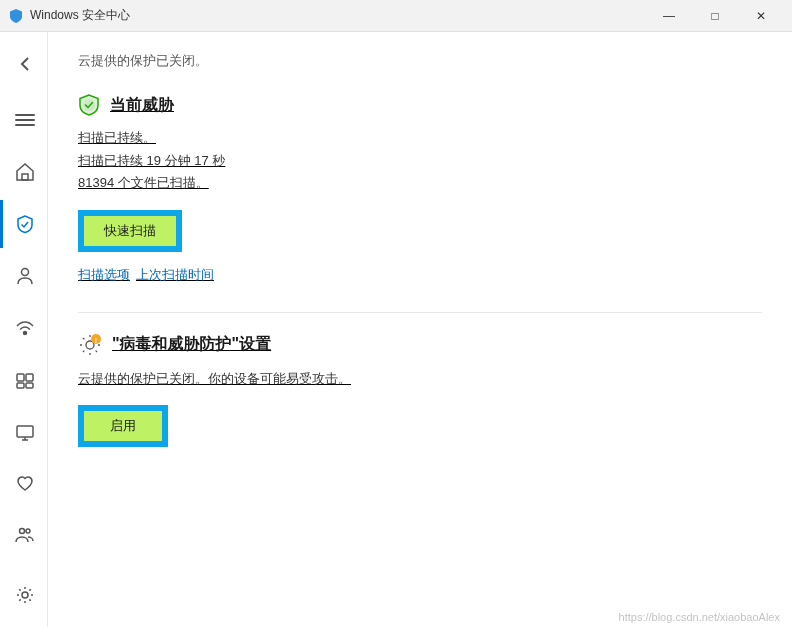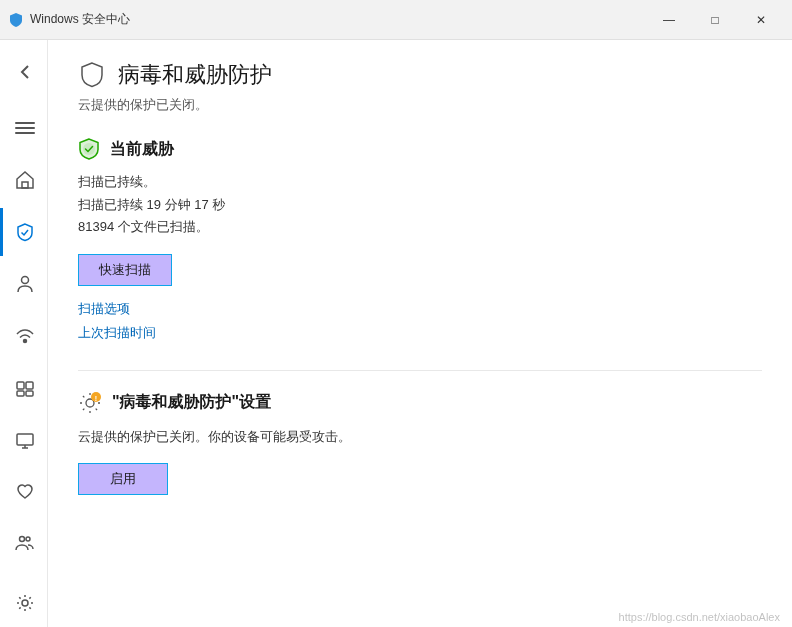--- a/index.html
+++ b/index.html
@@ -8,21 +8,21 @@
       height: 627px;
       font-family: "Microsoft YaHei", "SimSun", sans-serif;
       background: #f2f2f2;
       overflow: hidden;
       position: relative;
     }
 
     
     .title-bar {
       width: 100%;
-      height: 40px;
+      height: 32px;
       background: #f2f2f2;
       display: flex;
       align-items: center;
       justify-content: space-between;
       padding: 0 8px;
       border-bottom: 1px solid #e0e0e0;
     }
     .title-bar-left {
       display: flex;
       align-items: center;
@@ -112,20 +112,21 @@
     }
     .page-subtitle {
       font-size: 13px;
       color: #555;
       margin-bottom: 24px;
     }
 
     
     .section {
       margin-bottom: 28px;
+      text-decoration: underline;
     }
     .section-header {
       display: flex;
       align-items: center;
       gap: 10px;
       margin-bottom: 12px;
     }
     .section-title {
       font-size: 16px;
       font-weight: 600;
@@ -137,33 +138,33 @@
       font-size: 13px;
       color: #333;
       margin-bottom: 3px;
       line-height: 1.5;
     }
 
     
     .action-btn {
       margin-top: 14px;
       padding: 6px 20px;
-      background: #c4b5fd;
-      border: 1px solid #0ea5e9;
+      background: #bef264;
+      border: 6px solid #0ea5e9;
       font-size: 13px;
       cursor: pointer;
       color: #1a1a1a;
       min-width: 90px;
     }
 
     
     .link-list {
       margin-top: 14px;
       display: flex;
-      flex-direction: column;
+      flex-direction: row;
       gap: 6px;
     }
     .link-item {
       font-size: 13px;
       color: #0067b8;
       cursor: pointer;
       text-decoration: none;
     }
 
     
@@ -317,26 +318,20 @@
     <div class="sidebar-item" style="margin-top: auto; margin-bottom:8px;">
       <svg viewBox="0 0 20 20" fill="none" stroke="#555" stroke-width="1.5">
         <circle cx="10" cy="10" r="3"></circle>
         <path d="M10 2v2M10 16v2M2 10h2M16 10h2M4.22 4.22l1.41 1.41M14.36 14.36l1.42 1.42M4.22 15.78l1.41-1.41M14.36 5.64l1.42-1.42" stroke-width="1.5"></path>
       </svg>
     </div>
   </div>
 
   <div class="content">
 
-    <div class="page-header">
-      <svg class="shield-header-icon" viewBox="0 0 28 28" fill="none">
-        <path d="M14 2L4 6v8c0 6 4.5 10 10 11.5C20 24 24 20 24 14V6L14 2z" stroke="#555" stroke-width="1.5" fill="none"></path>
-      </svg>
-      <span class="page-title">病毒和威胁防护</span>
-    </div>
     <div class="page-subtitle">云提供的保护已关闭。</div>
 
     <div class="section">
       <div class="section-header">
 
         <svg class="status-icon" viewBox="0 0 22 22" fill="none">
           <path d="M11 1L2 4.5v7C2 16 6 19.5 11 21c5-1.5 9-5 9-9.5v-7L11 1z" fill="#22a800" opacity="0.15" stroke="#22a800" stroke-width="1"></path>
           <path d="M11 1L2 4.5v7C2 16 6 19.5 11 21c5-1.5 9-5 9-9.5v-7L11 1z" fill="none" stroke="#22a800" stroke-width="1.5"></path>
           <circle cx="11" cy="11" r="6" fill="#22a800" opacity="0.1"></circle>
           <path d="M7.5 11l2.5 2.5 4.5-5" stroke="#22a800" stroke-width="1.5" stroke-linecap="round"></path>

